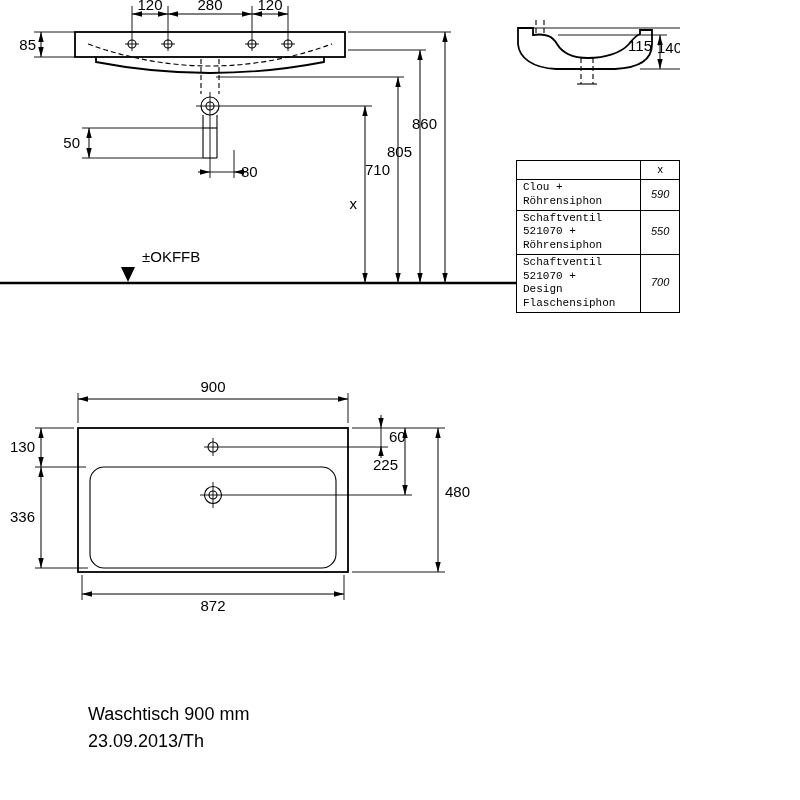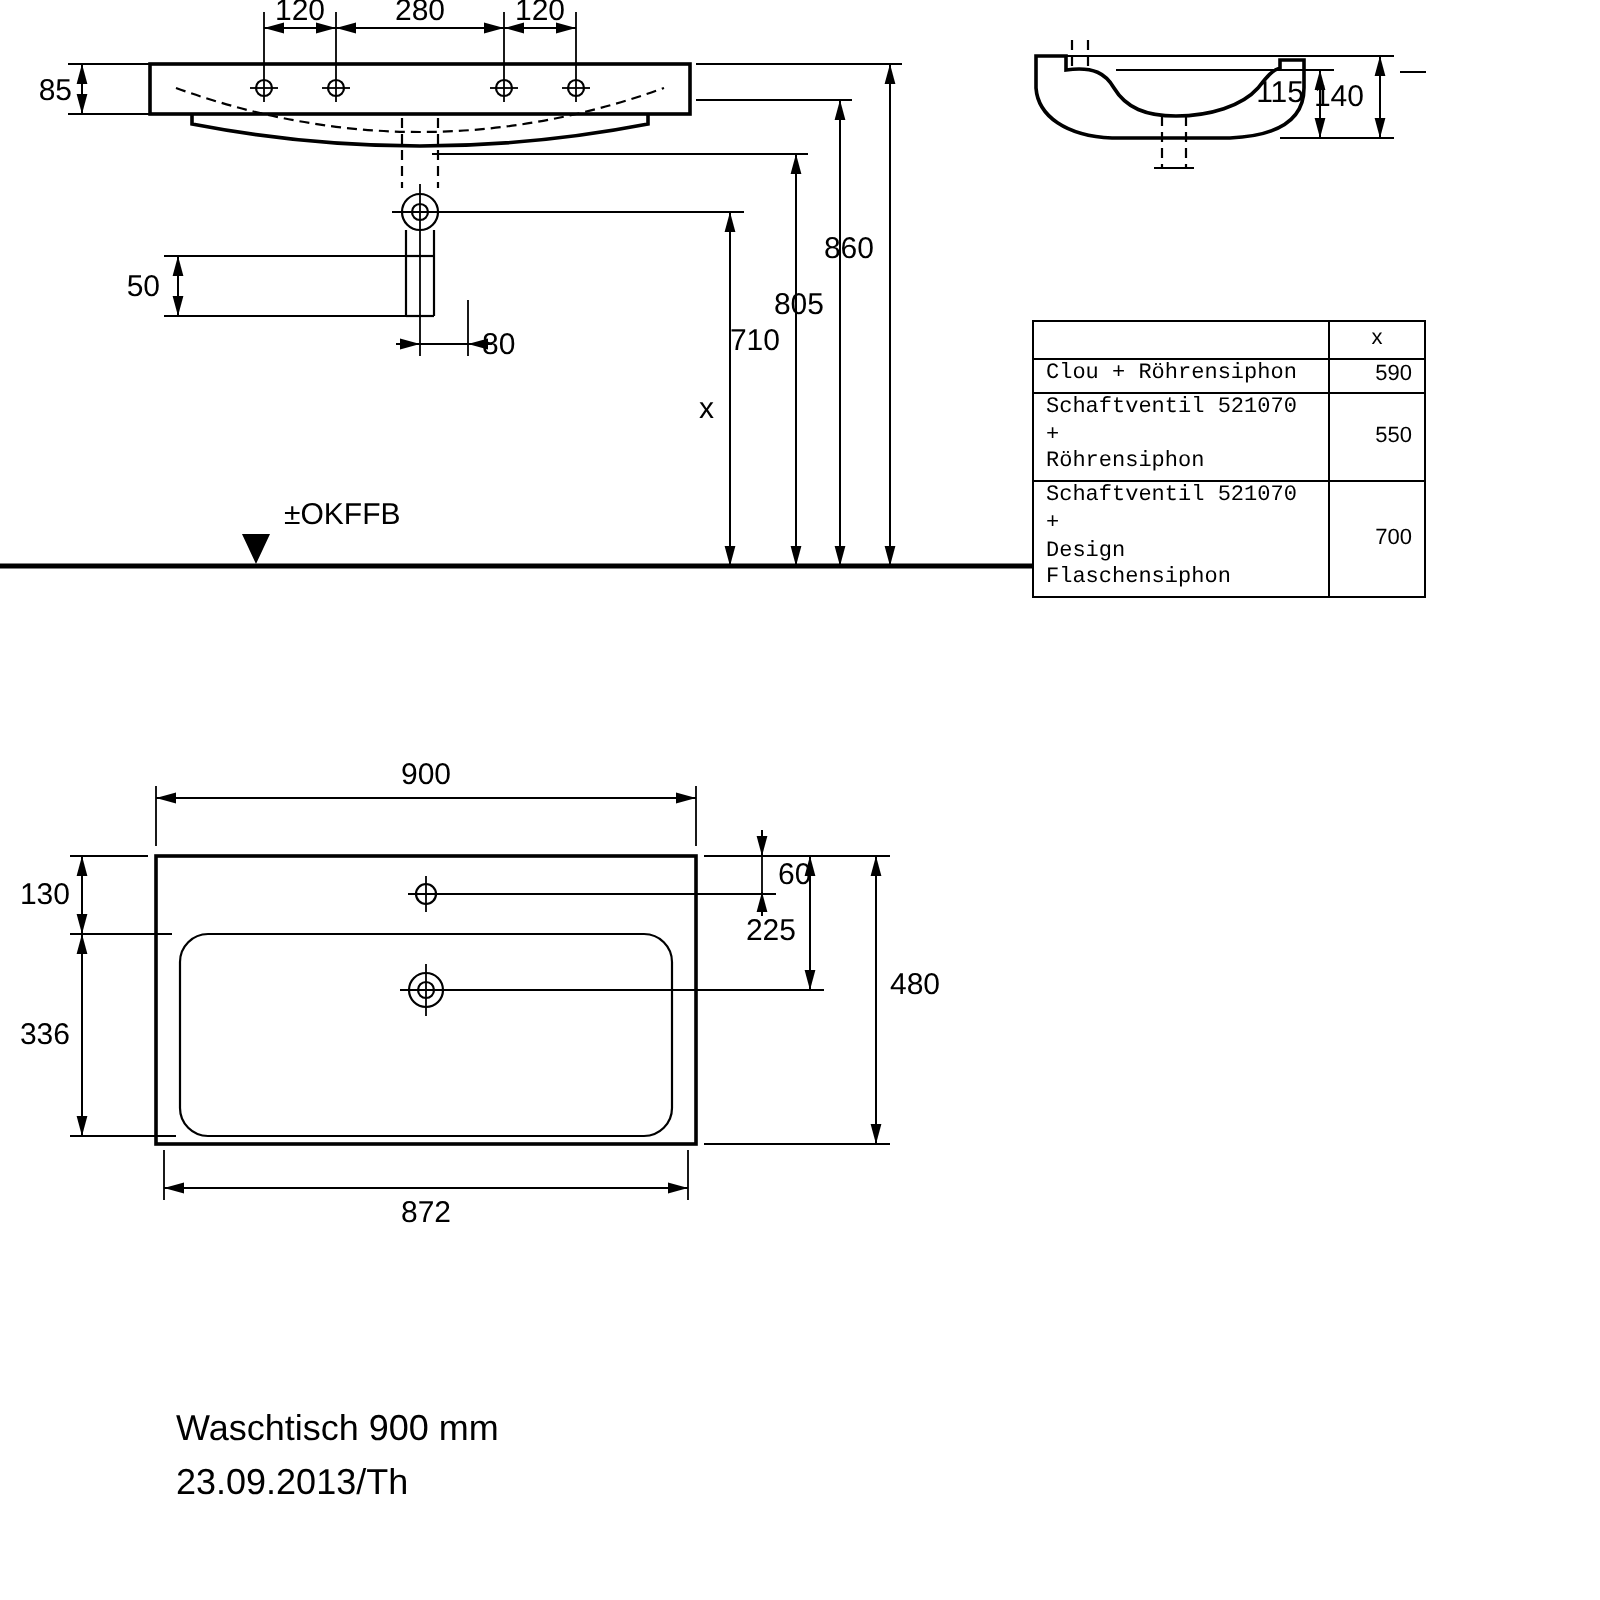--- a/index.html
+++ b/index.html
@@ -1,34 +1,34 @@
 <!DOCTYPE html>
 <html><head>
 <meta charset="utf-8">
 <style>
   html,body{margin:0;padding:0;background:#fff;}
   #canvas{position:relative;width:680px;height:800px;background:#fff;
-          font-family:"Liberation Sans",sans-serif;color:#000;overflow:hidden;padding-left:33px;}
+          font-family:"Liberation Sans",sans-serif;color:#000;overflow:hidden;}
   svg{position:absolute;left:0;top:0;}
   svg text{font-family:"Liberation Sans",sans-serif;font-size:15px;fill:#000;}
   .out{stroke:#000;stroke-width:1.8;fill:none;}
   .thin{stroke:#000;stroke-width:1.1;fill:none;}
   .ext{stroke:#000;stroke-width:0.9;fill:none;}
   .dash{stroke-dasharray:5 3;}
   .dim{stroke:#000;stroke-width:1;fill:none;
        marker-start:url(#arw);marker-end:url(#arw);}
   .dimE{stroke:#000;stroke-width:1;fill:none;marker-end:url(#arw);}
   .floor{stroke:#000;stroke-width:2.4;}
   .tbl{position:absolute;left:516px;top:160px;border-collapse:collapse;
        font-size:11px;line-height:1.25;background:#fff;}
   .tbl td{border:1px solid #000;padding:1px 6px;vertical-align:middle;}
   .tbl .c1{width:168px;}
   .tbl .c2{width:48px;}
   .tbl .hdr{text-align:center;height:16px;}
-  .tbl .num{text-align:right;}
+  .tbl .num{text-align:center;font-style:italic;}
   .tbl span{display:block;font-family:Liberation Mono, monospace;}
   .titleblock{position:absolute;left:88px;top:701px;font-size:18px;line-height:27px;}
 </style>
 </head>
 <body>
 
 <div id="canvas">
 
 <svg width="800" height="800" viewBox="0 0 800 800">
   <defs>

